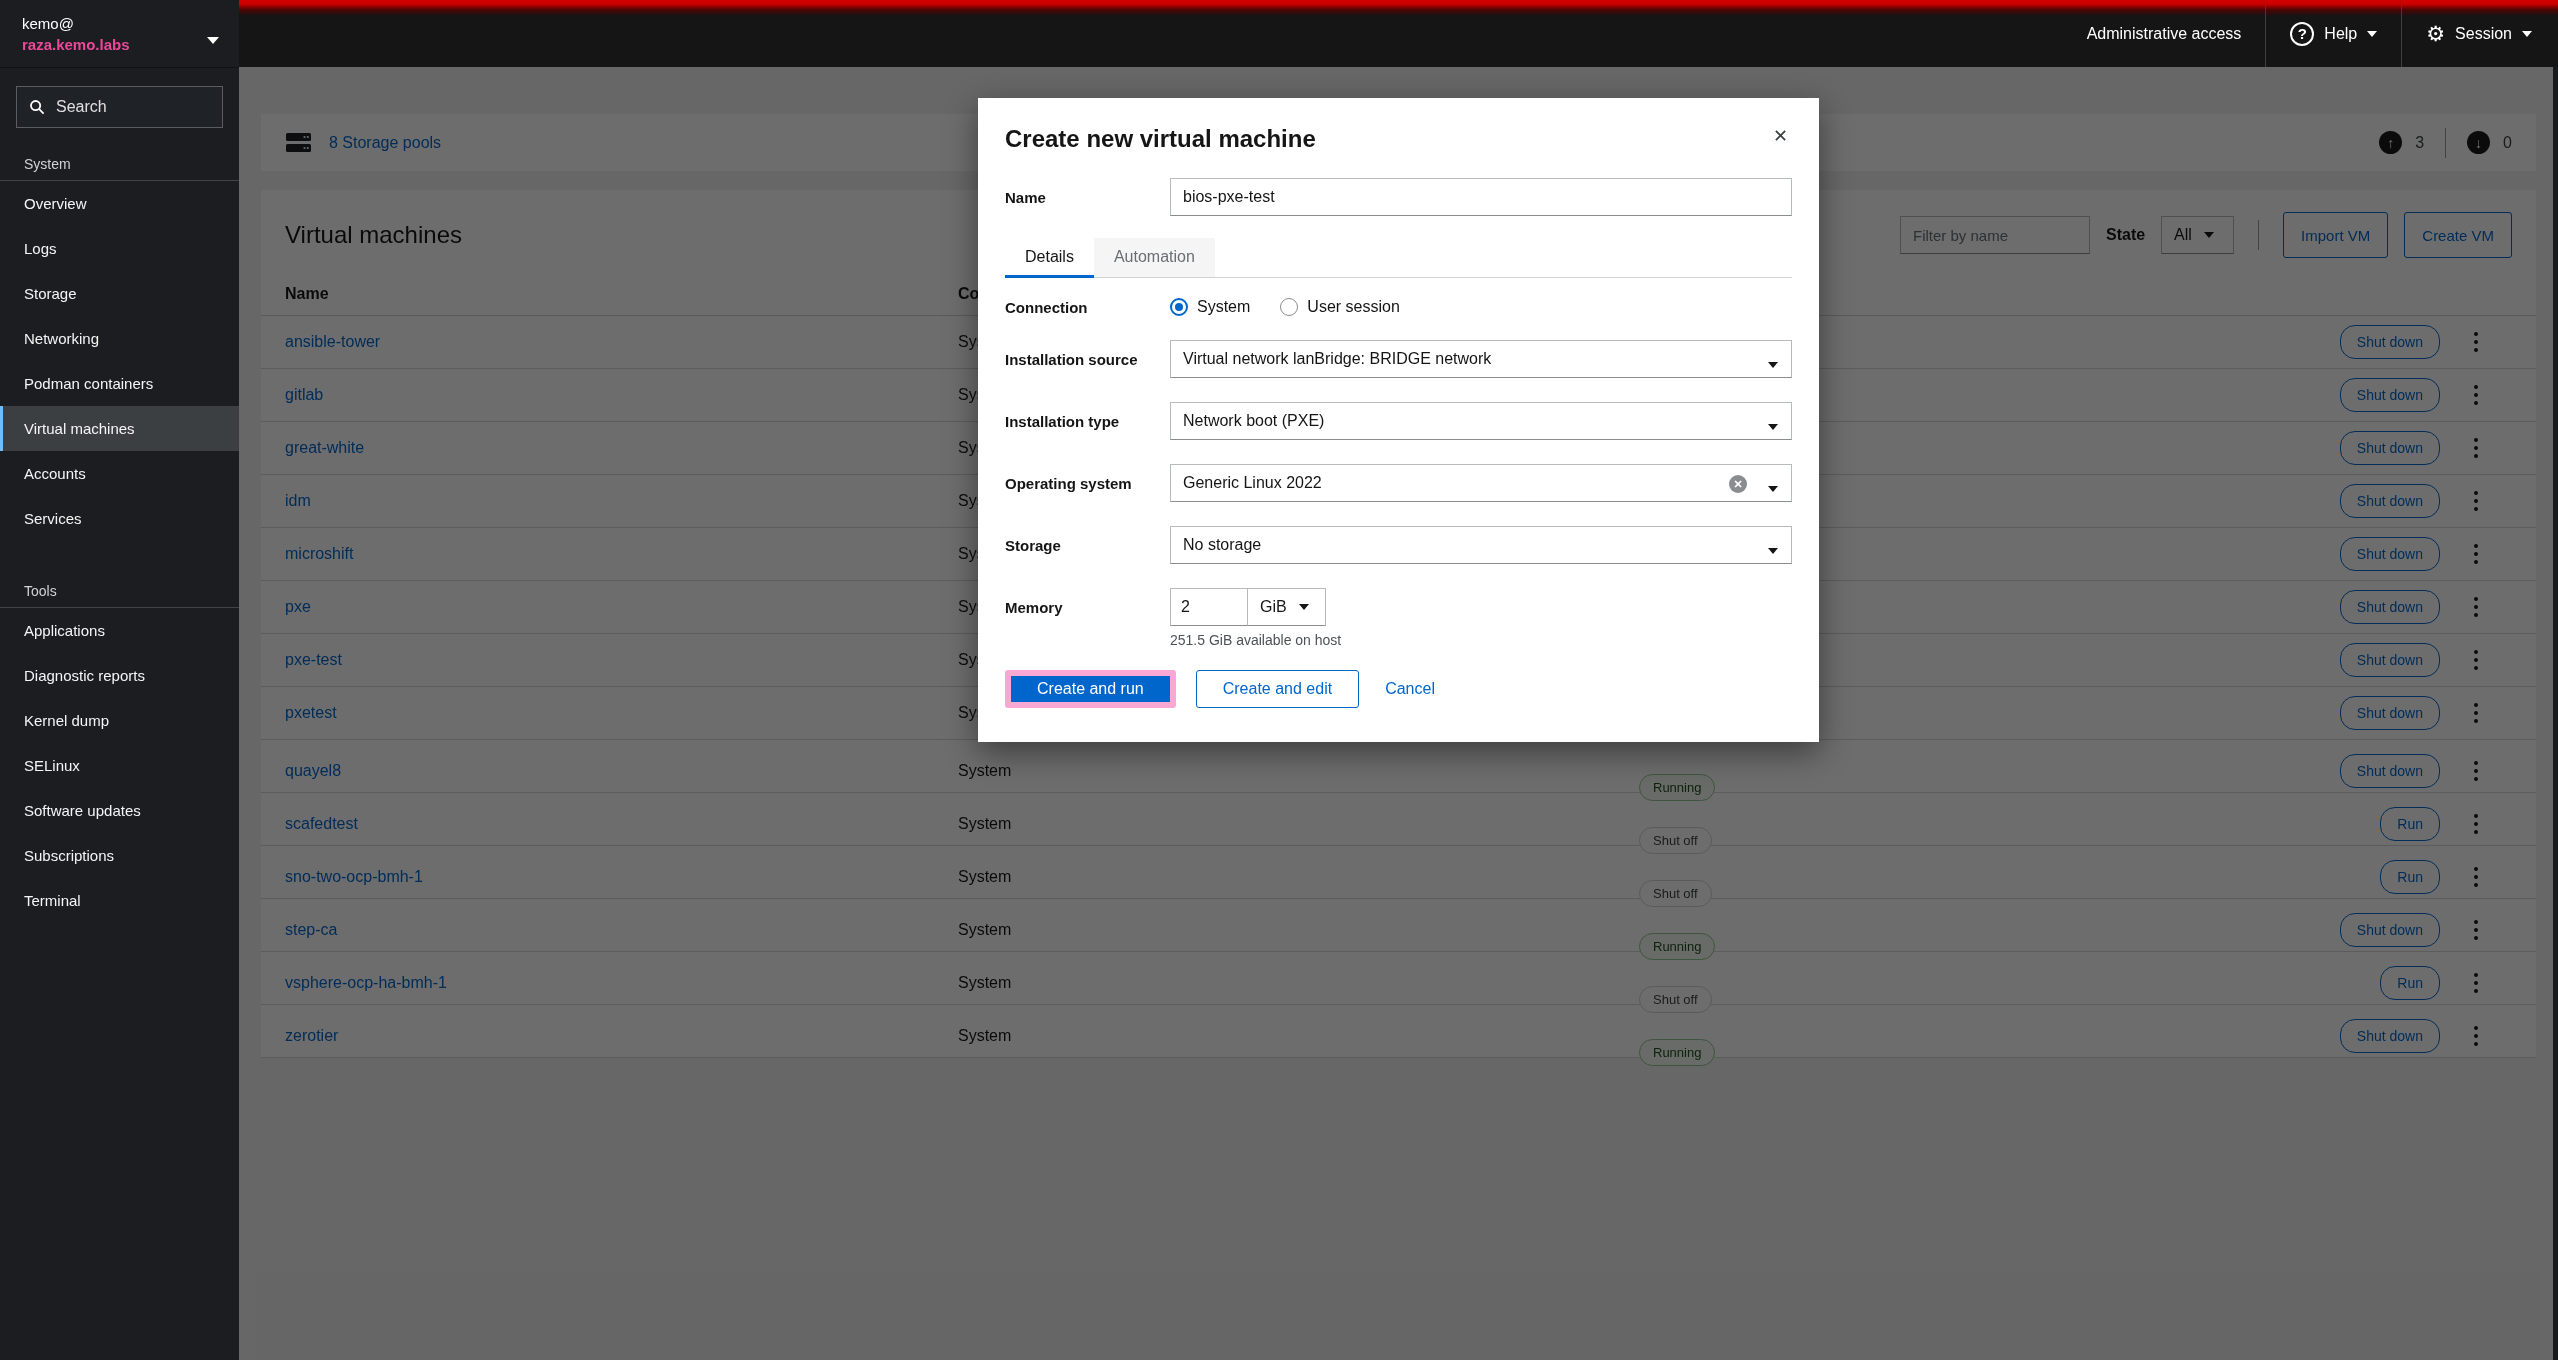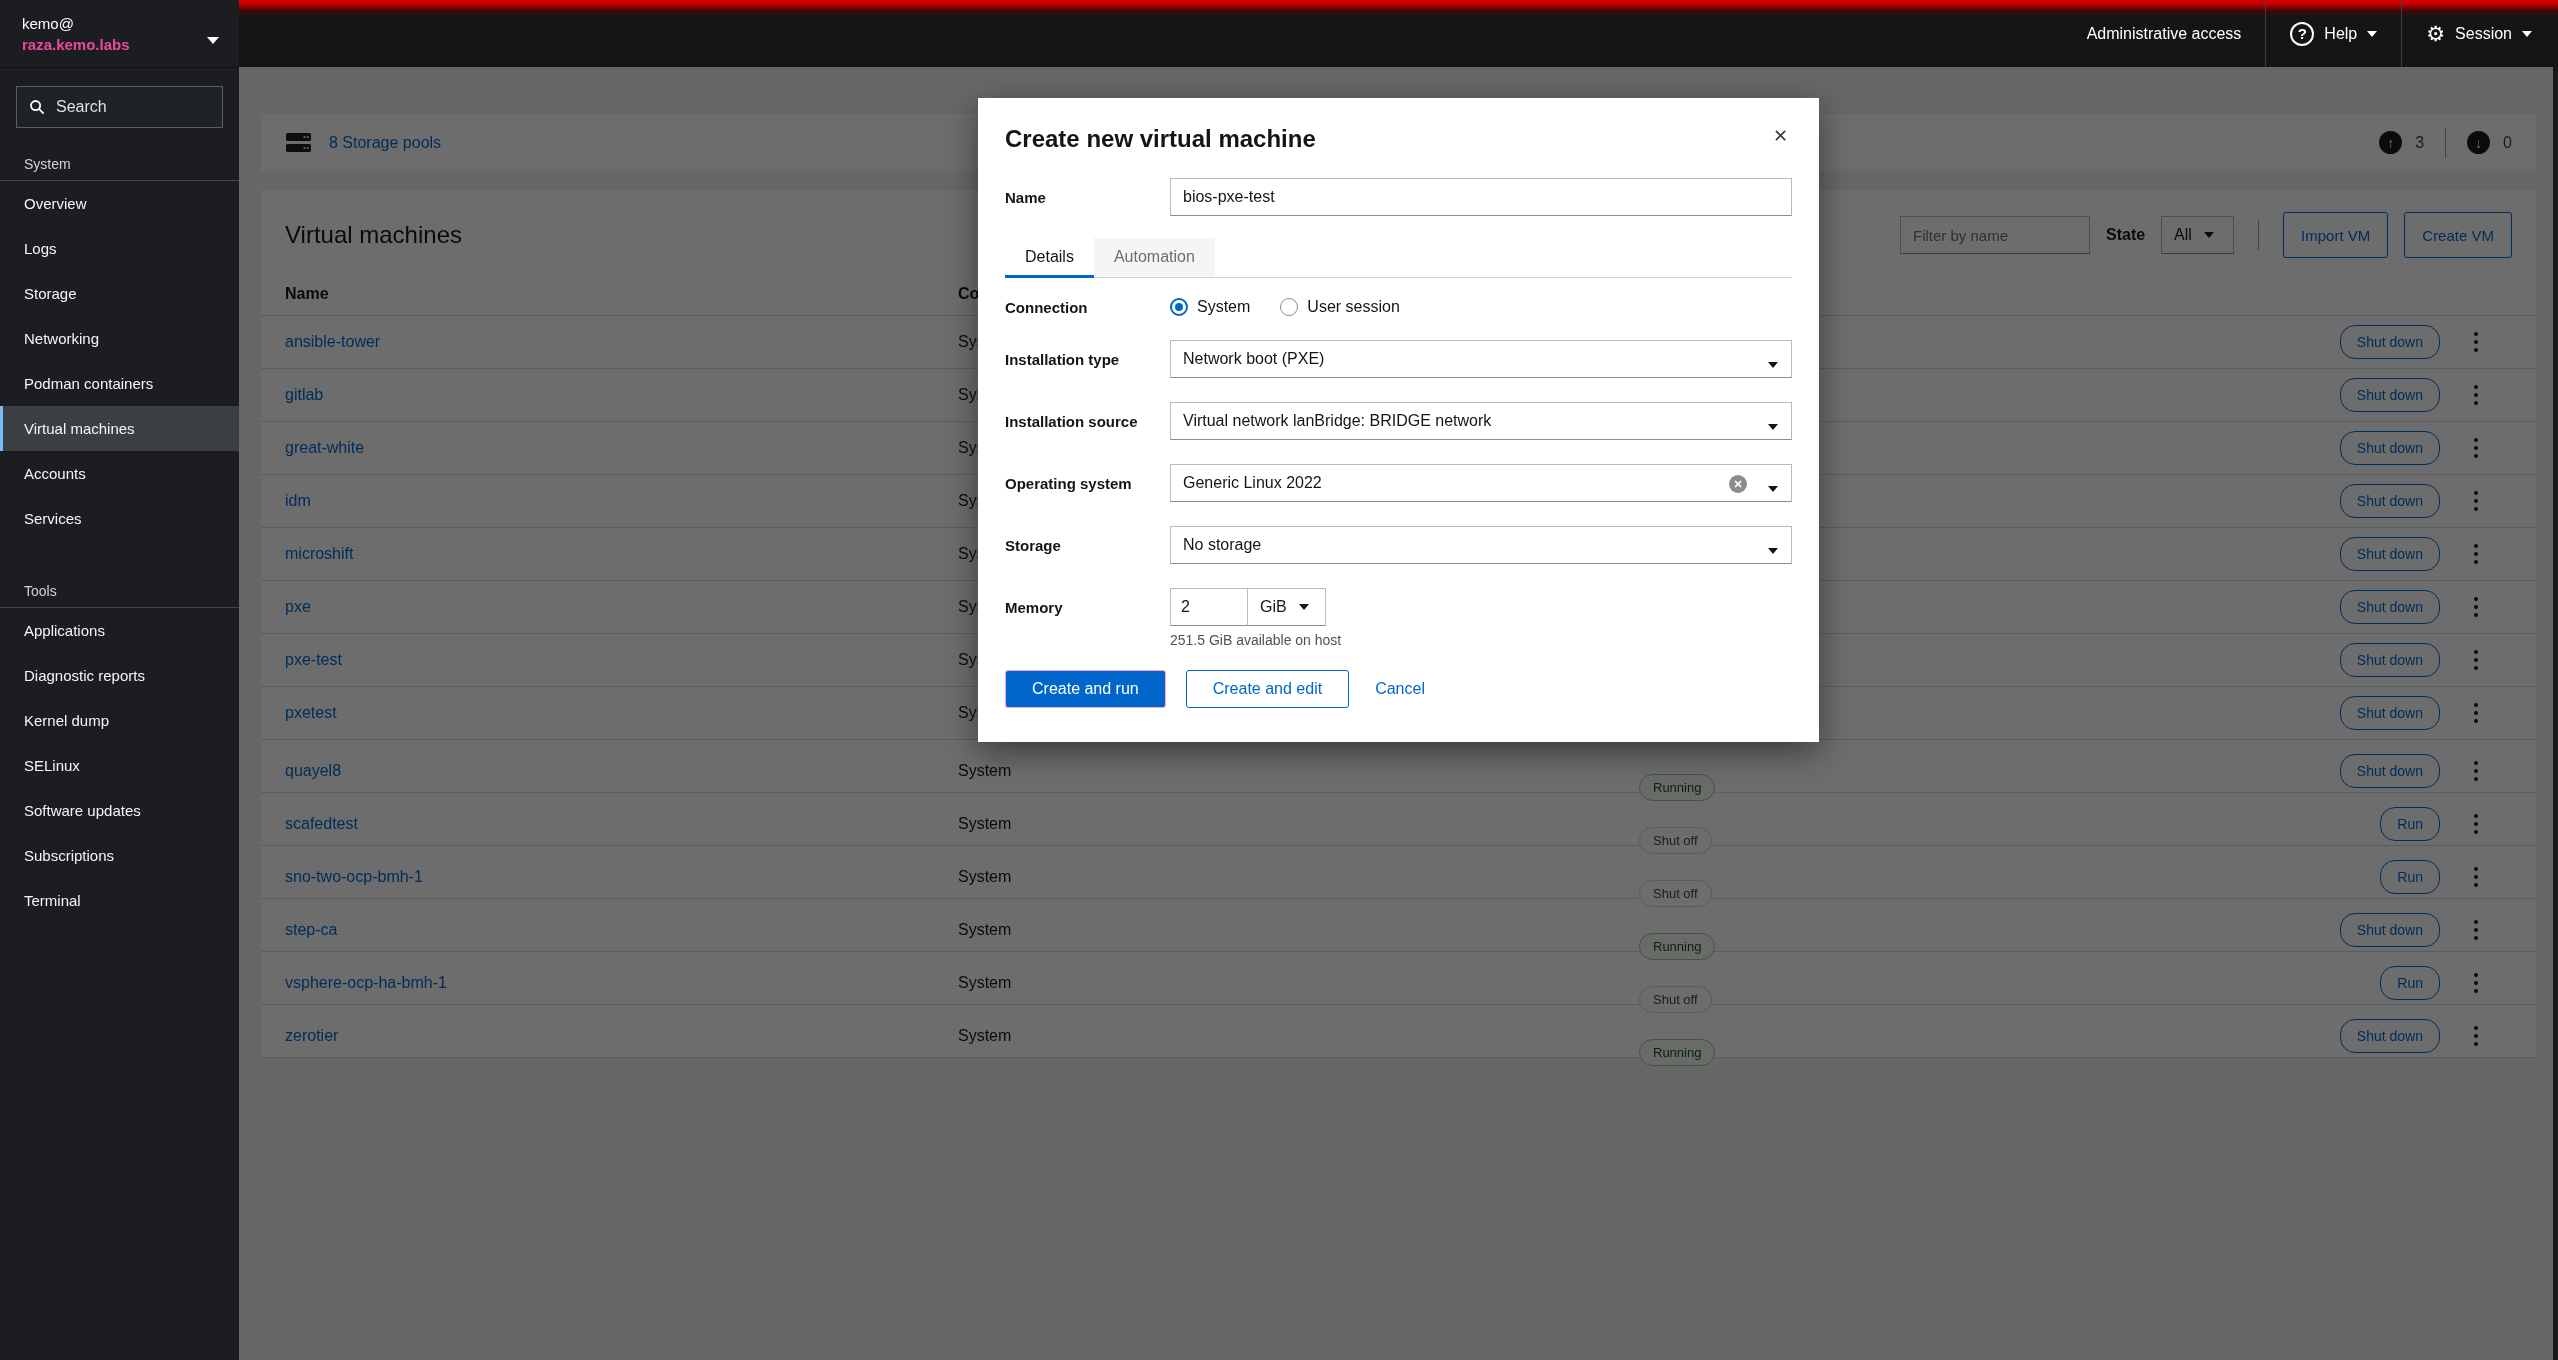--- a/index.html
+++ b/index.html
@@ -98,21 +98,21 @@
   .radio.unchecked { border:1px solid #8a8d90; }
   .pf-select { position:relative; width:100%; height:38px; border:1px solid #b8bbbe; border-bottom-color:#8a8d90; background:#fff; display:flex; align-items:center; padding:0 38px 0 12px; font-size:16px; color:#151515; cursor:pointer; }
   .pf-select .caret-wrap { position:absolute; right:13px; top:13px; }
   .clear-circle { position:absolute; right:44px; top:10px; width:18px; height:18px; border-radius:50%; background:#8a8d90; color:#fff; font-size:11px; font-weight:700; display:flex; align-items:center; justify-content:center; cursor:pointer; }
   .mem-wrap { display:flex; }
   .mem-input { width:78px; height:38px; border:1px solid #b8bbbe; border-bottom-color:#8a8d90; padding:0 10px; font-size:16px; font-family:inherit; color:#151515; }
   .unit-select { position:relative; height:38px; min-width:78px; border:1px solid #b8bbbe; border-left:none; border-bottom-color:#8a8d90; background:#fff; display:flex; align-items:center; gap:12px; padding:0 12px; font-size:16px; color:#151515; cursor:pointer; }
   .mem-row { margin-bottom:6px; }
   .helper { margin-left:165px; font-size:14px; color:#4d5258; margin-bottom:16px; }
   .dlg-footer { display:flex; align-items:center; gap:20px; margin-top:22px; }
-  .btn-primary { height:38px; padding:0 26px; background:#0066cc; border:1px solid #f9a8d4; color:#fff; font-size:16px; font-family:inherit; border-radius:3px; cursor:pointer; }
+  .btn-primary { height:38px; padding:0 26px; background:#0066cc; border:6px solid #f9a8d4; color:#fff; font-size:16px; font-family:inherit; border-radius:3px; cursor:pointer; }
   .btn-secondary { height:38px; padding:0 26px; background:#fff; border:1px solid #0066cc; color:#0066cc; font-size:16px; font-family:inherit; border-radius:3px; cursor:pointer; }
   .btn-link { background:none; border:none; color:#0066cc; font-size:16px; font-family:inherit; cursor:pointer; padding:0 6px; }
 </style>
 </head>
 <body>
 
 <div class="sidebar">
   <div class="user-block">
     <div class="user-line1">kemo@</div>
     <div class="user-line2">raza.kemo.labs</div>
@@ -468,34 +468,34 @@
           <span>System</span>
         </span>
         <span class="radio-opt">
           <span class="radio unchecked"></span>
           <span>User session</span>
         </span>
       </div>
     </div>
 
     <div class="frow">
+      <div class="flabel">Installation source</div>
+      <div class="fctrl">
+        <div class="pf-select">
+          <span>Virtual network lanBridge: BRIDGE network</span>
+          <span class="caret-wrap"><span class="caret small dark"></span></span>
+        </div>
+      </div>
+    </div>
+
+    <div class="frow">
       <div class="flabel">Installation type</div>
       <div class="fctrl">
         <div class="pf-select">
           <span>Network boot (PXE)</span>
-          <span class="caret-wrap"><span class="caret small dark"></span></span>
-        </div>
-      </div>
-    </div>
-
-    <div class="frow">
-      <div class="flabel">Installation source</div>
-      <div class="fctrl">
-        <div class="pf-select">
-          <span>Virtual network lanBridge: BRIDGE network</span>
           <span class="caret-wrap"><span class="caret small dark"></span></span>
         </div>
       </div>
     </div>
 
     <div class="frow">
       <div class="flabel">Operating system</div>
       <div class="fctrl">
         <div class="pf-select">
           <span>Generic Linux 2022</span>

